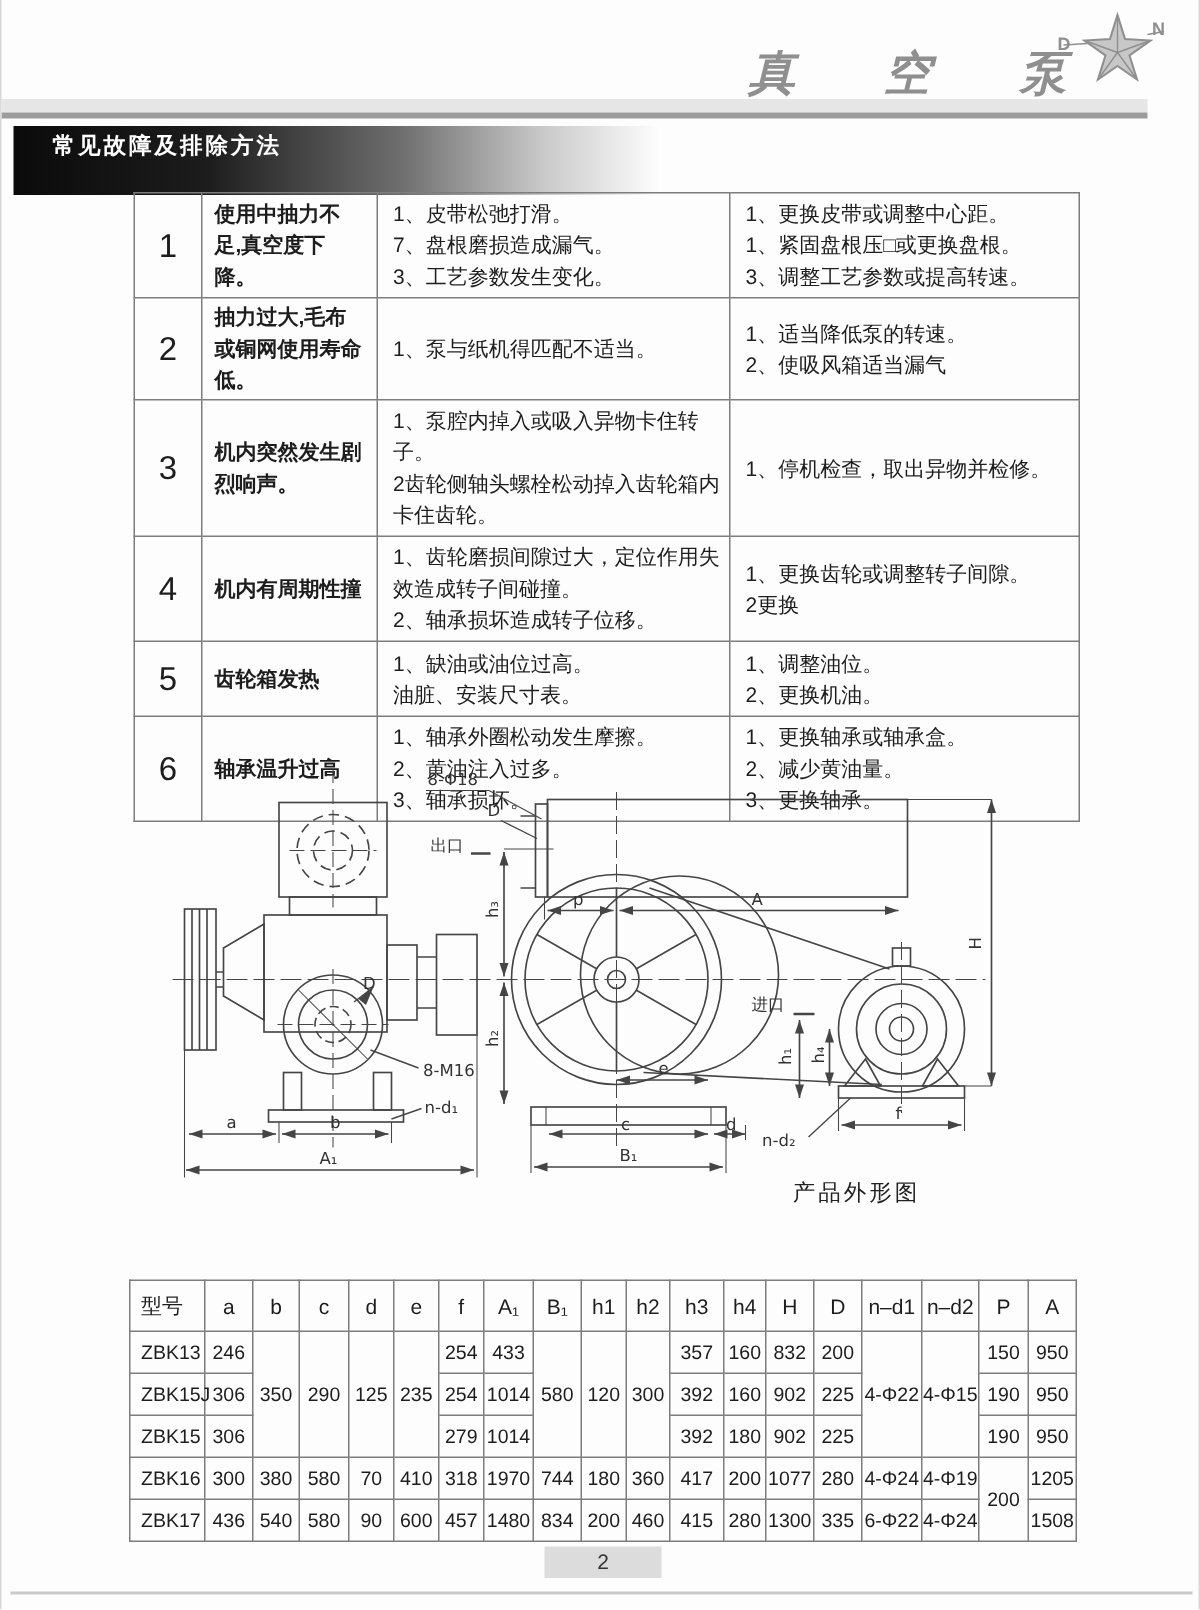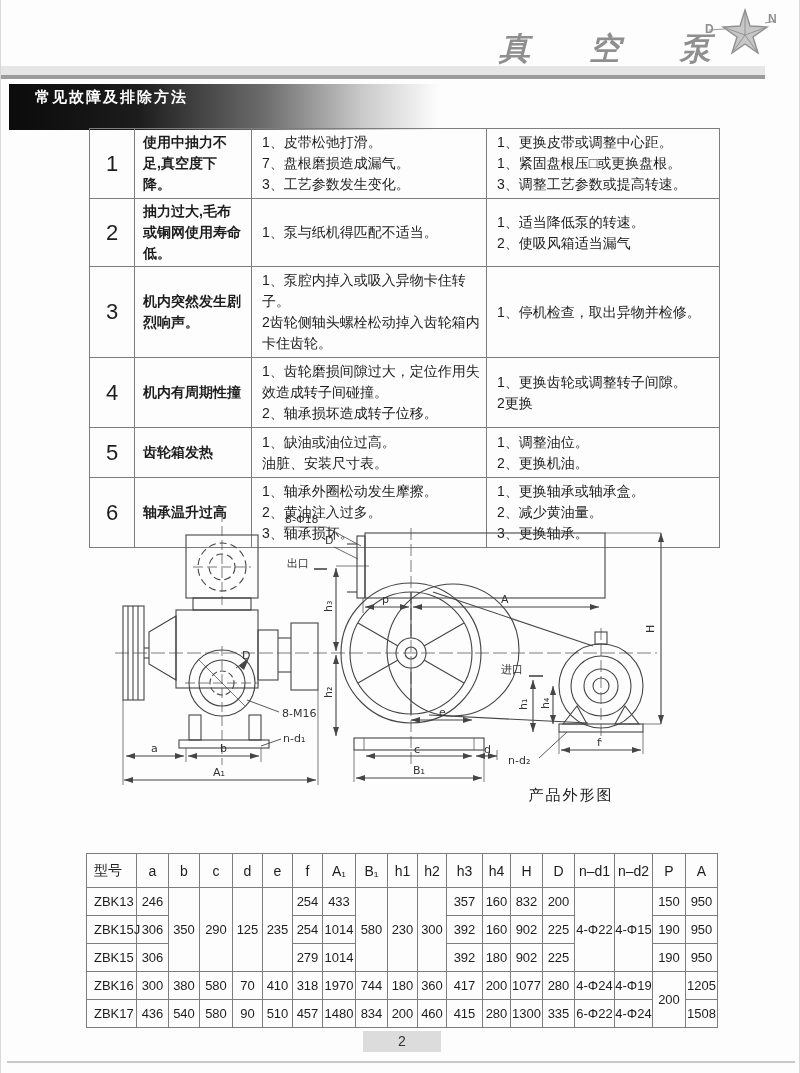--- a/index.html
+++ b/index.html
@@ -410,21 +410,21 @@
     <tr>
       <td class="model">ZBK13</td>
       <td>246</td>
       <td rowspan="3">350</td>
       <td rowspan="3">290</td>
       <td rowspan="3">125</td>
       <td rowspan="3">235</td>
       <td>254</td>
       <td>433</td>
       <td rowspan="3">580</td>
-      <td rowspan="3">230</td>
+      <td rowspan="3">120</td>
       <td rowspan="3">300</td>
       <td>357</td>
       <td>160</td>
       <td>832</td>
       <td>200</td>
       <td rowspan="3">4-Φ22</td>
       <td rowspan="3">4-Φ15</td>
       <td>150</td>
       <td>950</td>
     </tr>
@@ -472,21 +472,21 @@
       <td>4-Φ19</td>
       <td rowspan="2">200</td>
       <td>1205</td>
     </tr>
     <tr>
       <td class="model">ZBK17</td>
       <td>436</td>
       <td>540</td>
       <td>580</td>
       <td>90</td>
-      <td>510</td>
+      <td>600</td>
       <td>457</td>
       <td>1480</td>
       <td>834</td>
       <td>200</td>
       <td>460</td>
       <td>415</td>
       <td>280</td>
       <td>1300</td>
       <td>335</td>
       <td>6-Φ22</td>

